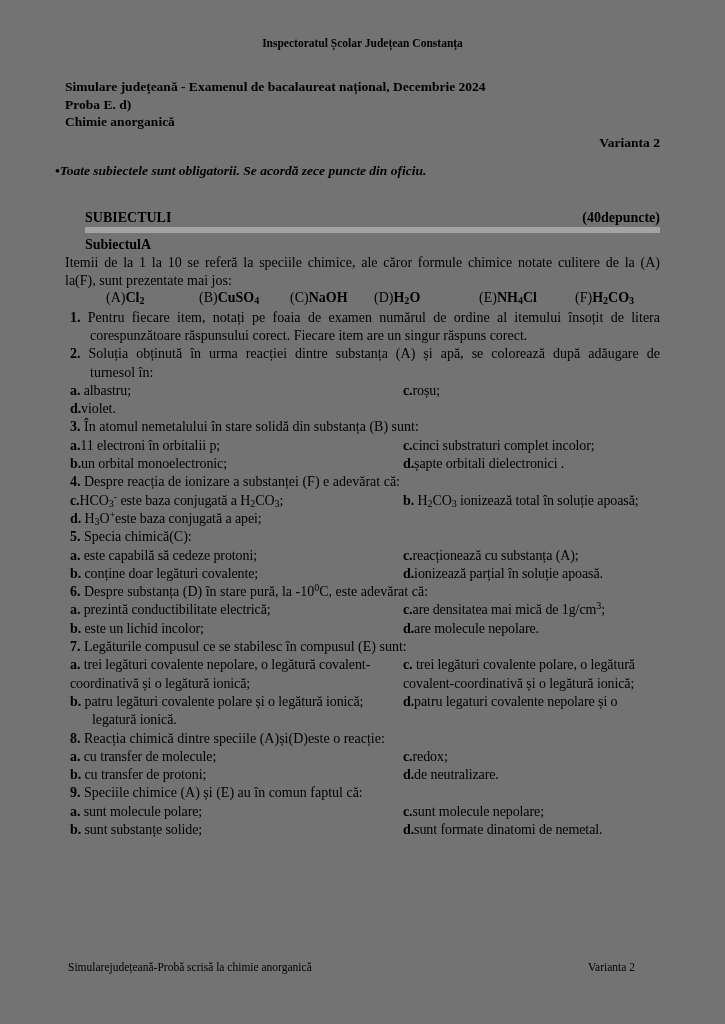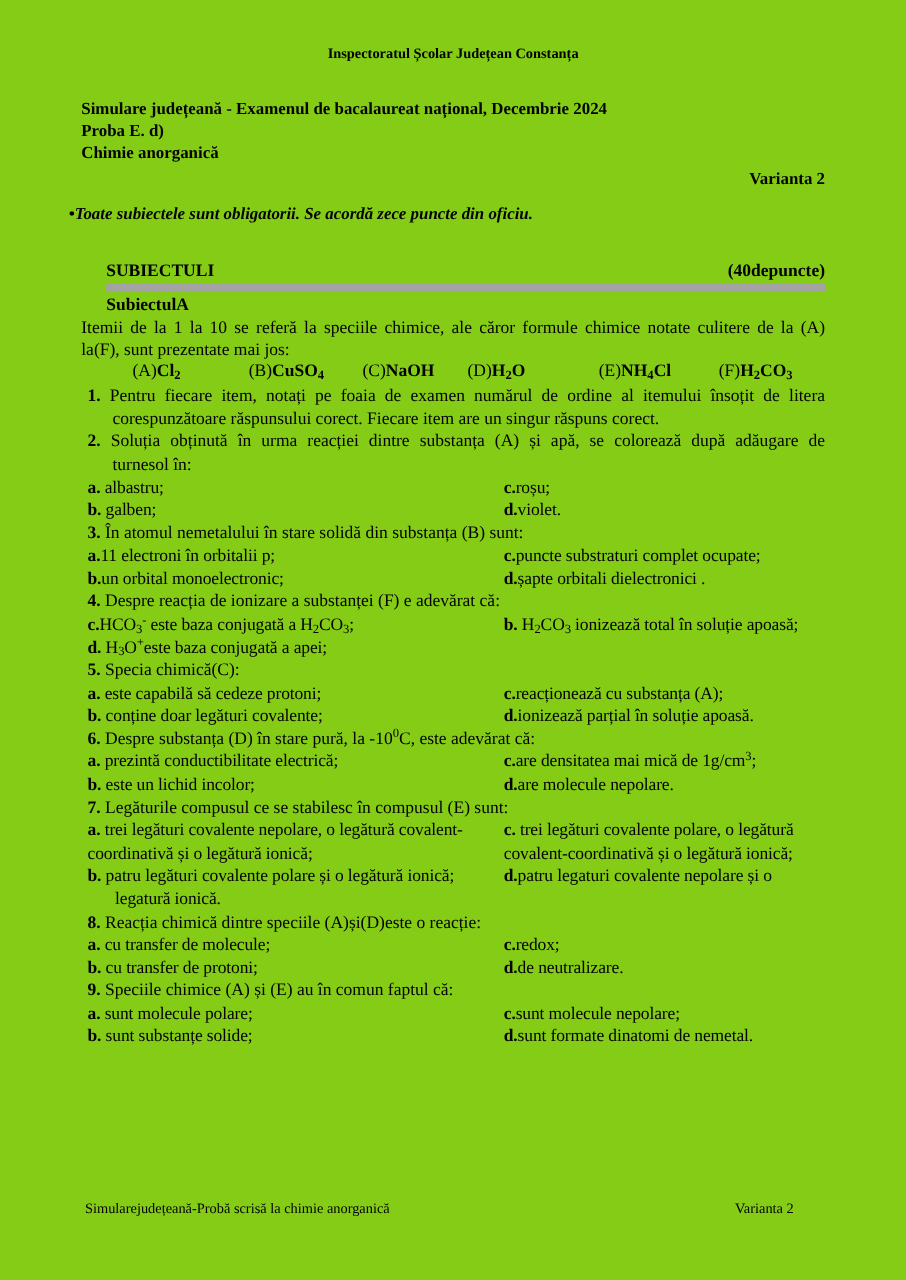--- a/index.html
+++ b/index.html
@@ -1,17 +1,17 @@
 <!DOCTYPE html>
 <html><head>
 <meta charset="utf-8">
 <style>
   html,body { margin:0; padding:0; background:#888; }
   .page {
-    width:725px; height:1024px; margin:0 auto; background:#84cc16; color:#000;
+    width:725px; height:1024px; margin:0 auto; background:#737373; color:#000;
     font-family:"Liberation Serif","DejaVu Serif",serif;
     position:relative; box-sizing:border-box; padding:36px 65px 0 65px;
     overflow:hidden;
   }
   .top-header { text-align:center; font-weight:bold; font-size:11.5px; line-height:14px; }
   .title-block { margin-top:28px; text-align:left; font-weight:bold; font-size:13.5px; line-height:17.5px; }
   .variant-top { text-align:right; font-weight:bold; font-size:13.5px; margin-top:4px; }
   .notes { margin-top:11px; margin-left:-10px; font-weight:bold; font-size:13.5px; line-height:18px;font-style:italic; }
   .section-head {
     display:flex; justify-content:space-between; align-items:flex-end;
@@ -87,30 +87,29 @@
       <div class="qline1 jfull"><b class="qnum">1.</b><span> Pentru fiecare item, notați pe foaia de examen numărul de ordine al itemului însoțit de litera</span></div>
       <div class="qline2">corespunzătoare răspunsului corect. Fiecare item are un singur răspuns corect.</div>
     </div>
 
     <div class="q">
       <div class="qline1 jfull"><b class="qnum">2.</b><span> Soluția obținută în urma reacției dintre substanța (A) și apă, se colorează după adăugare de</span></div>
       <div class="qline2">turnesol în:</div>
       <div class="opts">
         <div class="opt"><b class="olabel">a.</b><span> albastru;</span></div>
         <div class="opt"><b class="olabel">c.</b><span>roșu;</span></div>
-        <div class="opt"><b class="olabel">b.</b><span> galben;</span></div>
         <div class="opt"><b class="olabel">d.</b><span>violet.</span></div>
       </div>
     </div>
 
     <div class="q">
       <div class="qline1"><b class="qnum">3.</b><span> În atomul nemetalului în stare solidă din substanța (B) sunt:</span></div>
       <div class="opts">
         <div class="opt"><b class="olabel">a.</b><span>11 electroni în orbitalii p;</span></div>
-        <div class="opt"><b class="olabel">c.</b><span>puncte substraturi complet ocupate;</span></div>
+        <div class="opt"><b class="olabel">c.</b><span>cinci substraturi complet incolor;</span></div>
         <div class="opt"><b class="olabel">b.</b><span>un orbital monoelectronic;</span></div>
         <div class="opt"><b class="olabel">d.</b><span>șapte orbitali dielectronici .</span></div>
       </div>
     </div>
 
     <div class="q">
       <div class="qline1"><b class="qnum">4.</b><span> Despre reacția de ionizare a substanței (F) e adevărat că:</span></div>
       <div class="opts">
         <div class="opt"><b class="olabel">c.</b><span>HCO<sub>3</sub><sup>-</sup> este baza conjugată a H<sub>2</sub>CO<sub>3</sub>;</span></div>
         <div class="opt"><b class="olabel">b.</b><span> H<sub>2</sub>CO<sub>3</sub> ionizează total în soluție apoasă;</span></div>

